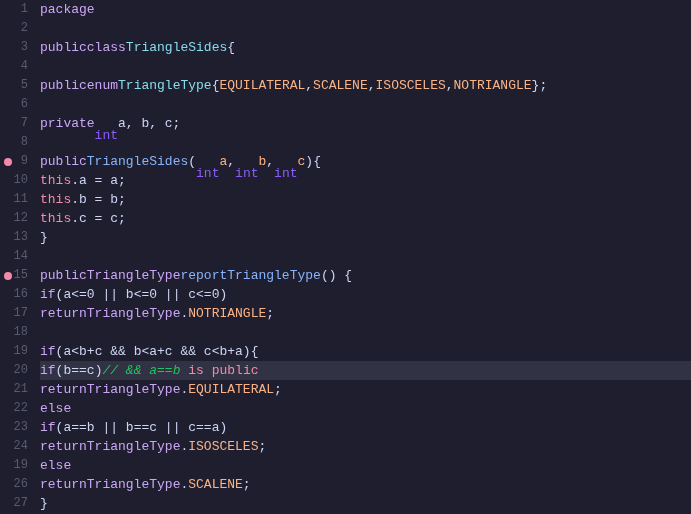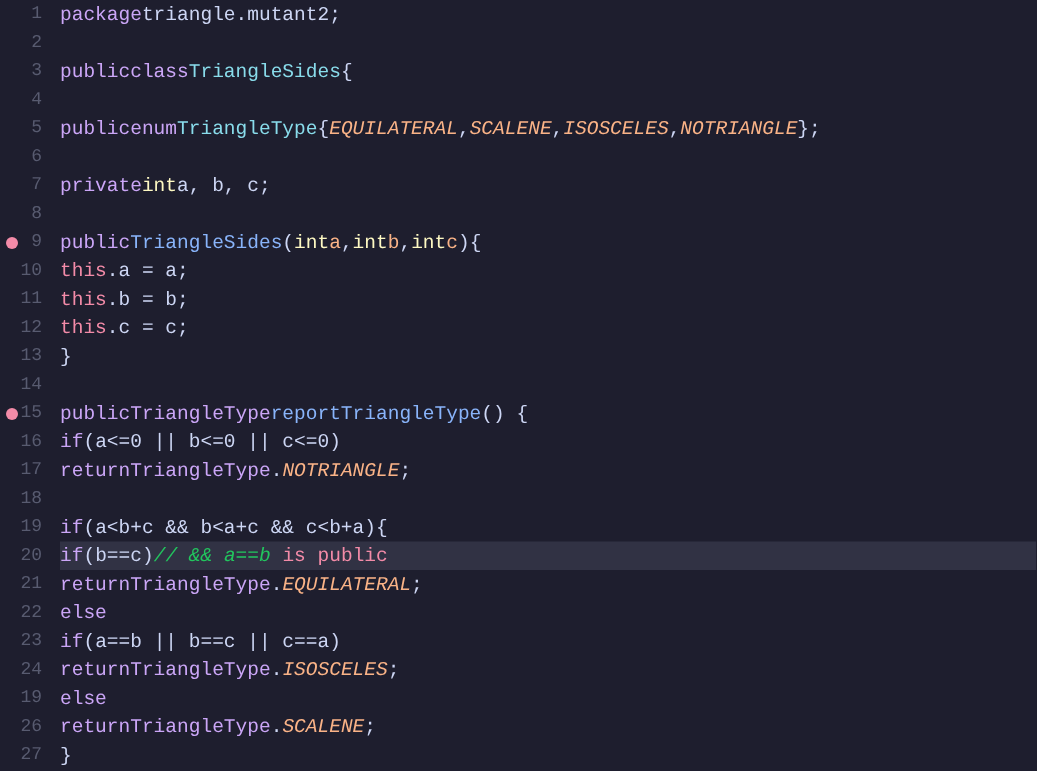--- a/index.html
+++ b/index.html
@@ -59,30 +59,30 @@
       line-height: 19px;
       white-space: pre;
       display: flex;
       align-items: flex-start;
     }
     .code-line.highlighted {
       background: #313244;
     }
     
     .kw { color: #cba6f7; } 
-    .kw2 { color: #fef9c3; } 
+    .kw2 { color: #8b5cf6; margin-top: 12px; } 
     .cls { color: #89dceb; } 
     .method { color: #89b4fa; } 
     .comment { color: #22c55e; font-style: italic; }
     .comment-err { color: #f38ba8; } 
     .field { color: #f38ba8; } 
     .param { color: #fab387; }
     .punct { color: #cdd6f4; }
     .type-ref { color: #cba6f7; } 
-    .const-ref { color: #fab387; font-style: italic; }
+    .const-ref { color: #fab387; }
     .plain { color: #cdd6f4; }
     .enum-kw { color: #cba6f7; }
   </style>
 </head>
 <body>
 
 <div class="code-container">
   <div class="line-numbers">
 
   <div class="line-number">1</div>
@@ -109,21 +109,21 @@
       <div class="line-number">22</div>
       <div class="line-number">23</div>
       <div class="line-number">24</div>
       <div class="line-number">19</div>
       <div class="line-number">26</div>
       <div class="line-number">27</div>
       <div class="line-number">28</div>
     </div>
   <div class="code-area">
 
-  <div class="code-line"><span class="kw">package</span> <span class="plain">triangle.mutant2;</span></div>
+  <div class="code-line"><span class="kw">package</span> </div>
       <div class="code-line">&nbsp;</div>
       <div class="code-line"><span class="kw">public</span> <span class="kw">class</span> <span class="cls">TriangleSides</span> <span class="punct">{</span></div>
       <div class="code-line">&nbsp;</div>
       <div class="code-line">    <span class="kw">public</span> <span class="enum-kw">enum</span> <span class="cls">TriangleType</span> <span class="punct">{</span><span class="const-ref">EQUILATERAL</span><span class="punct">,</span> <span class="const-ref">SCALENE</span><span class="punct">,</span> <span class="const-ref">ISOSCELES</span><span class="punct">,</span> <span class="const-ref">NOTRIANGLE</span><span class="punct">};</span></div>
       <div class="code-line">&nbsp;</div>
       <div class="code-line">    <span class="kw">private</span> <span class="kw2">int</span> <span class="plain">a, b, c;</span></div>
       <div class="code-line">&nbsp;</div>
       <div class="code-line">    <span class="kw">public</span> <span class="method">TriangleSides</span><span class="punct">(</span><span class="kw2">int</span> <span class="param">a</span><span class="punct">,</span> <span class="kw2">int</span> <span class="param">b</span><span class="punct">,</span> <span class="kw2">int</span> <span class="param">c</span><span class="punct">){</span></div>
       <div class="code-line">        <span class="field">this</span><span class="plain">.a = a;</span></div>
       <div class="code-line">        <span class="field">this</span><span class="plain">.b = b;</span></div>

